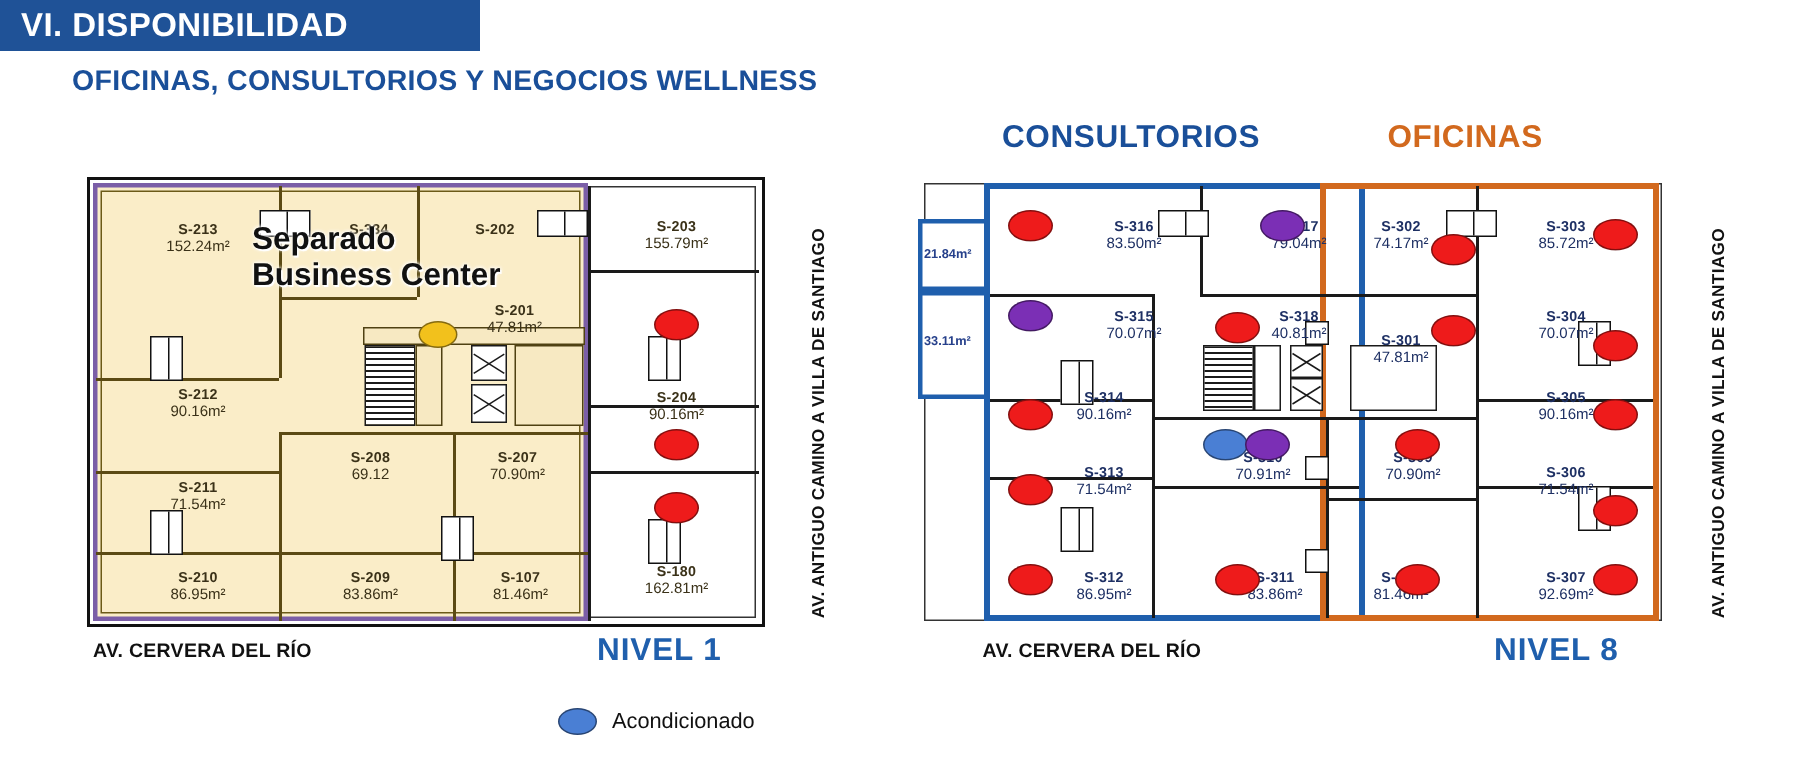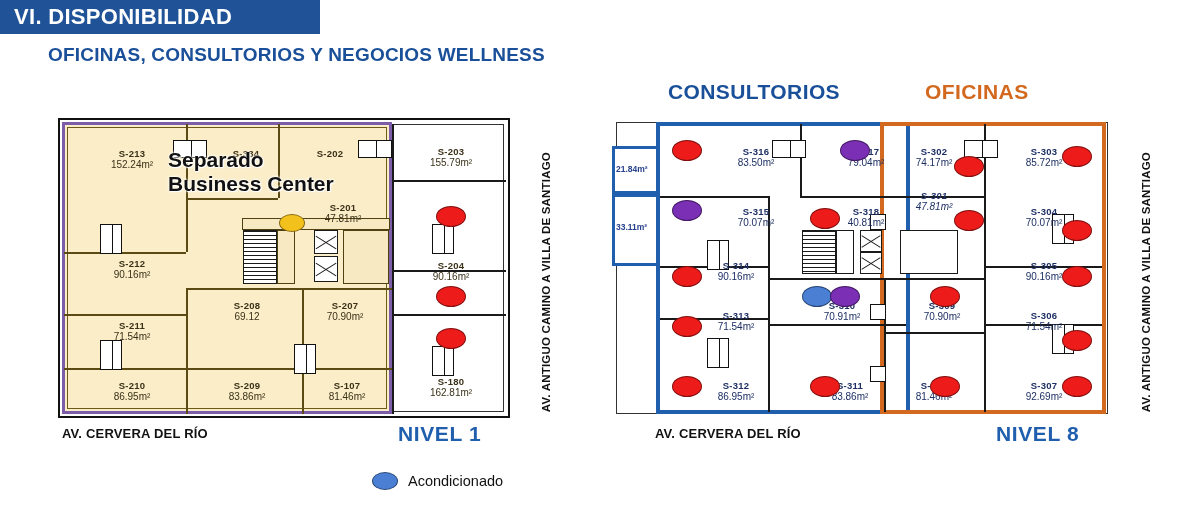--- a/index.html
+++ b/index.html
@@ -409,21 +409,21 @@
     </div>
 
     <div class="unit blue-text" style="left:282px; top:28px; width:80px;">
       <span class="code">S-302</span>
       <span class="area">74.17m²</span>
     </div>
     <div class="unit blue-text" style="left:392px; top:28px; width:80px;">
       <span class="code">S-303</span>
       <span class="area">85.72m²</span>
     </div>
-    <div class="unit blue-text" style="left:282px; top:72px; width:80px;font-style:italic;">
+    <div class="unit blue-text" style="left:282px; top:104px; width:80px;">
       <span class="code">S-301</span>
       <span class="area">47.81m²</span>
     </div>
     <div class="unit blue-text" style="left:392px; top:88px; width:80px;">
       <span class="code">S-304</span>
       <span class="area">70.07m²</span>
     </div>
     <div class="unit blue-text" style="left:392px; top:142px; width:80px;">
       <span class="code">S-305</span>
       <span class="area">90.16m²</span>

